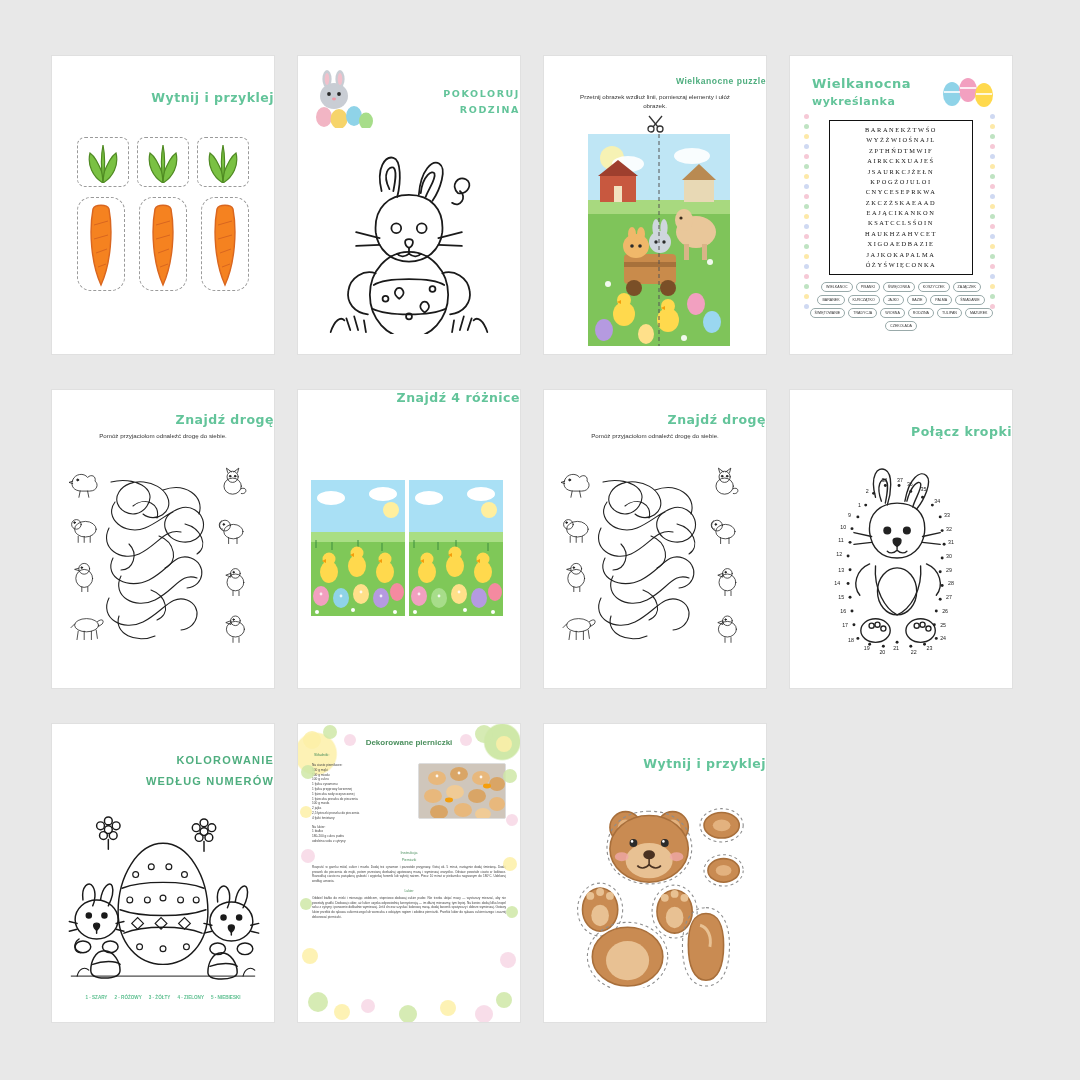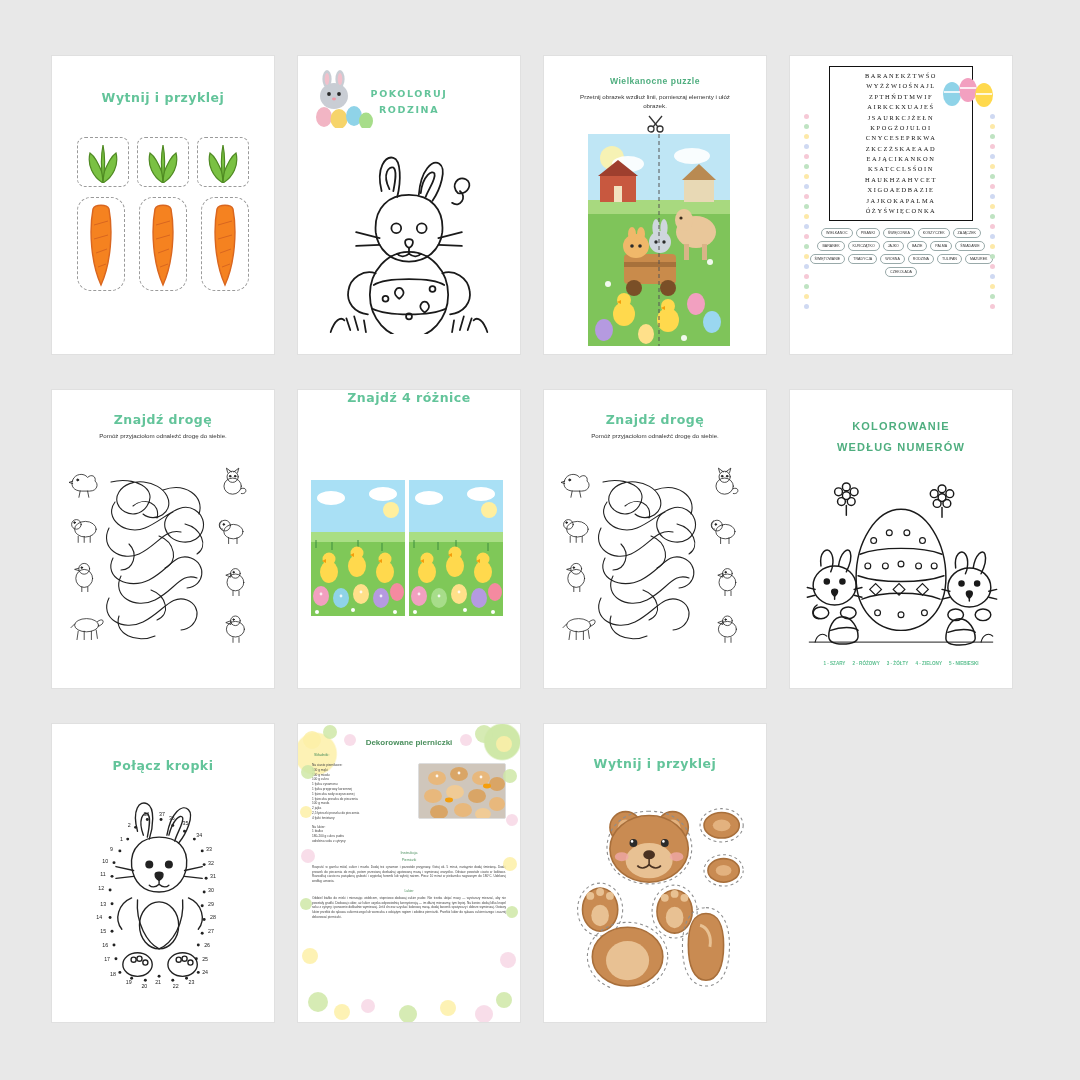--- a/index.html
+++ b/index.html
@@ -22,21 +22,21 @@
   }
   .sheet {
     background: #ffffff;
     width: 222px; height: 298px;
     position: relative;
     overflow: hidden;
     box-shadow: 0 0 0 1px rgba(0,0,0,0.03);
   }
   .title {
     color: #5cbf8f;
-    text-align: center;
+    text-align: right;
     font-weight: bold;
     letter-spacing: .5px;
   }
   .t-script {
     font-family: "DejaVu Sans", sans-serif;
     font-size: 12.5px;
     color: #63c49a;
   }
   .subtitle {
     font-size: 6.2px;
@@ -306,20 +306,24 @@
           <circle cx="20" cy="150" r="3"></circle>
             <circle cx="122" cy="128" r="3"></circle>
             <circle cx="96" cy="204" r="3"></circle>
         </g>
         <line x1="71" y1="0" x2="71" y2="212" stroke="#555" stroke-width="1" stroke-dasharray="4 3"></line>
       </svg>
     </div>
   </div>
 
   <div class="sheet">
+    <div class="title t-script" style="margin-top:18px;font-size:13px;text-align:left;padding-left:22px;line-height:1.5;">
+      <div>Wielkanocna</div>
+      <div style="font-size:11px;">wykreślanka</div>
+    </div>
     <svg width="56" height="34" viewBox="0 0 56 34" style="position:absolute;right:16px;top:18px">
       <ellipse cx="12" cy="20" rx="9" ry="12" fill="#8fd3e8"></ellipse>
       <ellipse cx="28" cy="16" rx="9" ry="12" fill="#f2a0c0"></ellipse>
       <ellipse cx="44" cy="21" rx="9" ry="12" fill="#ffd94d"></ellipse>
       <g stroke="#fff" stroke-width="1.6" fill="none">
         <path d="M4 18 H20"></path>
           <path d="M20 14 H36"></path>
           <path d="M36 20 H52"></path>
       </g>
     </svg>
@@ -644,114 +648,20 @@
           <path d="M56 150 C50 168 74 178 92 170"></path>
           <path d="M100 24 C122 16 142 30 136 48"></path>
           <path d="M122 58 C138 62 146 80 134 88"></path>
           <path d="M96 70 C112 76 116 96 102 102"></path>
           <path d="M66 78 C76 88 70 104 58 104"></path>
           <path d="M88 124 C104 130 108 148 94 154"></path>
           <path d="M70 40 C82 30 98 38 94 52"></path>
         </g>
       </g>
     </svg>
-  </div>
-
-  <div class="sheet">
-    <div class="title" style="margin-top:26px;font-size:11px;color:#4fae7f;letter-spacing:1.2px;line-height:1.9;">
-      <div>KOLOROWANIE</div>
-      <div>WEDŁUG NUMERÓW</div>
-    </div>
-    <svg viewBox="0 0 200 168" width="196" height="164" style="position:absolute;left:13px;top:92px">
-      <g fill="none" stroke="#1a1a1a" stroke-width="1.5" stroke-linecap="round">
-
-        <g transform="translate(30,2)">
-          <circle cx="14" cy="12" r="4"></circle>
-          <circle cx="14" cy="3" r="4"></circle>
-            <circle cx="22" cy="8" r="4"></circle>
-            <circle cx="19" cy="18" r="4"></circle>
-          <circle cx="9" cy="18" r="4"></circle>
-            <circle cx="6" cy="8" r="4"></circle>
-          <path d="M14 22 L14 32"></path>
-        </g>
-        <g transform="translate(128,4)">
-          <circle cx="14" cy="12" r="4"></circle>
-          <circle cx="14" cy="3" r="4"></circle>
-            <circle cx="22" cy="8" r="4"></circle>
-            <circle cx="19" cy="18" r="4"></circle>
-          <circle cx="9" cy="18" r="4"></circle>
-            <circle cx="6" cy="8" r="4"></circle>
-          <path d="M14 22 L14 32"></path>
-        </g>
-
-        <path d="M100 28 C126 28 146 62 146 98 C146 130 126 152 100 152 C74 152 54 130 54 98 C54 62 74 28 100 28Z"></path>
-        <path d="M58 74 C78 66 122 66 142 74"></path>
-        <path d="M56 96 C78 104 122 104 144 96"></path>
-        <path d="M60 120 C80 112 120 112 140 120"></path>
-        <g stroke-width="1.2">
-          <circle cx="72" cy="60" r="3"></circle>
-            <circle cx="88" cy="52" r="3"></circle>
-            <circle cx="106" cy="52" r="3"></circle>
-            <circle cx="122" cy="60" r="3"></circle>
-          <circle cx="66" cy="86" r="3"></circle>
-            <circle cx="84" cy="86" r="3"></circle>
-            <circle cx="100" cy="84" r="3"></circle>
-            <circle cx="118" cy="86" r="3"></circle>
-            <circle cx="134" cy="86" r="3"></circle>
-          <path d="M68 110 L74 104 L80 110 L74 116Z"></path>
-            <path d="M92 110 L98 104 L104 110 L98 116Z"></path>
-            <path d="M116 110 L122 104 L128 110 L122 116Z"></path>
-          <circle cx="76" cy="134" r="3"></circle>
-            <circle cx="100" cy="136" r="3"></circle>
-            <circle cx="124" cy="134" r="3"></circle>
-        </g>
-
-        <g transform="translate(2,60)">
-          <path d="M16 26 C14 12 22 6 26 12 C30 18 28 28 26 32"></path>
-          <path d="M34 26 C36 12 44 6 46 12 C48 18 44 28 42 32"></path>
-          <ellipse cx="30" cy="46" rx="22" ry="20"></ellipse>
-          <circle cx="22" cy="42" r="2.6" fill="#1a1a1a"></circle>
-            <circle cx="38" cy="42" r="2.6" fill="#1a1a1a"></circle>
-          <path d="M27 52 C27 49 33 49 33 52 C33 55 30 57 30 57 C30 57 27 55 27 52Z" fill="#1a1a1a"></path>
-          <path d="M30 57 L30 60"></path>
-          <path d="M10 50 L2 48 M10 56 L2 58 M50 50 L58 48 M50 56 L58 58"></path>
-          <ellipse cx="16" cy="74" rx="8" ry="6"></ellipse>
-            <ellipse cx="44" cy="74" rx="8" ry="6"></ellipse>
-          <path d="M12 66 C6 70 6 80 14 80"></path>
-        </g>
-
-        <g transform="translate(140,62)">
-          <path d="M16 26 C14 12 22 6 26 12 C30 18 28 28 26 32"></path>
-          <path d="M34 26 C36 12 44 6 46 12 C48 18 44 28 42 32"></path>
-          <ellipse cx="30" cy="46" rx="22" ry="20"></ellipse>
-          <circle cx="22" cy="42" r="2.6" fill="#1a1a1a"></circle>
-            <circle cx="38" cy="42" r="2.6" fill="#1a1a1a"></circle>
-          <path d="M27 52 C27 49 33 49 33 52 C33 55 30 57 30 57 C30 57 27 55 27 52Z" fill="#1a1a1a"></path>
-          <path d="M30 57 L30 60"></path>
-          <path d="M10 50 L2 48 M10 56 L2 58 M50 50 L58 48 M50 56 L58 58"></path>
-          <ellipse cx="16" cy="74" rx="8" ry="6"></ellipse>
-            <ellipse cx="44" cy="74" rx="8" ry="6"></ellipse>
-        </g>
-
-        <path d="M40 138 C50 138 56 150 56 158 C56 164 48 166 40 166 C32 166 26 164 26 158 C26 150 30 138 40 138Z"></path>
-        <path d="M160 140 C170 140 176 152 176 160 C176 165 168 167 160 167 C152 167 146 165 146 160 C146 152 150 140 160 140Z"></path>
-        <path d="M28 152 C38 148 52 148 56 152"></path>
-        <path d="M148 154 C158 150 172 150 176 154"></path>
-        <path d="M6 164 L194 164" stroke-width="1"></path>
-        <path d="M12 164 C14 156 20 154 24 158" stroke-width="1.1"></path>
-        <path d="M182 164 C184 156 190 154 194 158" stroke-width="1.1"></path>
-      </g>
-    </svg>
-    <div class="legend" style="position:absolute;left:0;right:0;bottom:22px;">
-      <span>1 - SZARY</span>
-      <span>2 - RÓŻOWY</span>
-      <span>3 - ŻÓŁTY</span>
-      <span>4 - ZIELONY</span>
-      <span>5 - NIEBIESKI</span>
-    </div>
   </div>
 
   <div class="sheet">
     <div class="title t-script" style="margin-top:34px;">Połącz kropki</div>
     <svg viewBox="0 0 200 200" width="196" height="196" style="position:absolute;left:13px;top:72px">
       <g fill="none" stroke="#222" stroke-width="1.4" stroke-linecap="round">
 
         <path d="M74 36 C68 14 76 4 84 8 C92 12 90 32 86 44"></path>
         <path d="M104 40 C108 16 120 8 126 14 C132 20 124 38 116 48"></path>
         <path d="M80 40 C74 24 80 16 84 18 C88 21 86 32 84 42"></path>
@@ -840,20 +750,114 @@
         <text x="38" y="154">16</text>
           <text x="36" y="140">15</text>
           <text x="32" y="126">14</text>
         <text x="36" y="112">13</text>
           <text x="34" y="96">12</text>
           <text x="36" y="82">11</text>
         <text x="38" y="68">10</text>
           <text x="46" y="56">9</text>
       </g>
     </svg>
+  </div>
+
+  <div class="sheet">
+    <div class="title" style="margin-top:26px;font-size:11px;color:#4fae7f;letter-spacing:1.2px;line-height:1.9;">
+      <div>KOLOROWANIE</div>
+      <div>WEDŁUG NUMERÓW</div>
+    </div>
+    <svg viewBox="0 0 200 168" width="196" height="164" style="position:absolute;left:13px;top:92px">
+      <g fill="none" stroke="#1a1a1a" stroke-width="1.5" stroke-linecap="round">
+
+        <g transform="translate(30,2)">
+          <circle cx="14" cy="12" r="4"></circle>
+          <circle cx="14" cy="3" r="4"></circle>
+            <circle cx="22" cy="8" r="4"></circle>
+            <circle cx="19" cy="18" r="4"></circle>
+          <circle cx="9" cy="18" r="4"></circle>
+            <circle cx="6" cy="8" r="4"></circle>
+          <path d="M14 22 L14 32"></path>
+        </g>
+        <g transform="translate(128,4)">
+          <circle cx="14" cy="12" r="4"></circle>
+          <circle cx="14" cy="3" r="4"></circle>
+            <circle cx="22" cy="8" r="4"></circle>
+            <circle cx="19" cy="18" r="4"></circle>
+          <circle cx="9" cy="18" r="4"></circle>
+            <circle cx="6" cy="8" r="4"></circle>
+          <path d="M14 22 L14 32"></path>
+        </g>
+
+        <path d="M100 28 C126 28 146 62 146 98 C146 130 126 152 100 152 C74 152 54 130 54 98 C54 62 74 28 100 28Z"></path>
+        <path d="M58 74 C78 66 122 66 142 74"></path>
+        <path d="M56 96 C78 104 122 104 144 96"></path>
+        <path d="M60 120 C80 112 120 112 140 120"></path>
+        <g stroke-width="1.2">
+          <circle cx="72" cy="60" r="3"></circle>
+            <circle cx="88" cy="52" r="3"></circle>
+            <circle cx="106" cy="52" r="3"></circle>
+            <circle cx="122" cy="60" r="3"></circle>
+          <circle cx="66" cy="86" r="3"></circle>
+            <circle cx="84" cy="86" r="3"></circle>
+            <circle cx="100" cy="84" r="3"></circle>
+            <circle cx="118" cy="86" r="3"></circle>
+            <circle cx="134" cy="86" r="3"></circle>
+          <path d="M68 110 L74 104 L80 110 L74 116Z"></path>
+            <path d="M92 110 L98 104 L104 110 L98 116Z"></path>
+            <path d="M116 110 L122 104 L128 110 L122 116Z"></path>
+          <circle cx="76" cy="134" r="3"></circle>
+            <circle cx="100" cy="136" r="3"></circle>
+            <circle cx="124" cy="134" r="3"></circle>
+        </g>
+
+        <g transform="translate(2,60)">
+          <path d="M16 26 C14 12 22 6 26 12 C30 18 28 28 26 32"></path>
+          <path d="M34 26 C36 12 44 6 46 12 C48 18 44 28 42 32"></path>
+          <ellipse cx="30" cy="46" rx="22" ry="20"></ellipse>
+          <circle cx="22" cy="42" r="2.6" fill="#1a1a1a"></circle>
+            <circle cx="38" cy="42" r="2.6" fill="#1a1a1a"></circle>
+          <path d="M27 52 C27 49 33 49 33 52 C33 55 30 57 30 57 C30 57 27 55 27 52Z" fill="#1a1a1a"></path>
+          <path d="M30 57 L30 60"></path>
+          <path d="M10 50 L2 48 M10 56 L2 58 M50 50 L58 48 M50 56 L58 58"></path>
+          <ellipse cx="16" cy="74" rx="8" ry="6"></ellipse>
+            <ellipse cx="44" cy="74" rx="8" ry="6"></ellipse>
+          <path d="M12 66 C6 70 6 80 14 80"></path>
+        </g>
+
+        <g transform="translate(140,62)">
+          <path d="M16 26 C14 12 22 6 26 12 C30 18 28 28 26 32"></path>
+          <path d="M34 26 C36 12 44 6 46 12 C48 18 44 28 42 32"></path>
+          <ellipse cx="30" cy="46" rx="22" ry="20"></ellipse>
+          <circle cx="22" cy="42" r="2.6" fill="#1a1a1a"></circle>
+            <circle cx="38" cy="42" r="2.6" fill="#1a1a1a"></circle>
+          <path d="M27 52 C27 49 33 49 33 52 C33 55 30 57 30 57 C30 57 27 55 27 52Z" fill="#1a1a1a"></path>
+          <path d="M30 57 L30 60"></path>
+          <path d="M10 50 L2 48 M10 56 L2 58 M50 50 L58 48 M50 56 L58 58"></path>
+          <ellipse cx="16" cy="74" rx="8" ry="6"></ellipse>
+            <ellipse cx="44" cy="74" rx="8" ry="6"></ellipse>
+        </g>
+
+        <path d="M40 138 C50 138 56 150 56 158 C56 164 48 166 40 166 C32 166 26 164 26 158 C26 150 30 138 40 138Z"></path>
+        <path d="M160 140 C170 140 176 152 176 160 C176 165 168 167 160 167 C152 167 146 165 146 160 C146 152 150 140 160 140Z"></path>
+        <path d="M28 152 C38 148 52 148 56 152"></path>
+        <path d="M148 154 C158 150 172 150 176 154"></path>
+        <path d="M6 164 L194 164" stroke-width="1"></path>
+        <path d="M12 164 C14 156 20 154 24 158" stroke-width="1.1"></path>
+        <path d="M182 164 C184 156 190 154 194 158" stroke-width="1.1"></path>
+      </g>
+    </svg>
+    <div class="legend" style="position:absolute;left:0;right:0;bottom:22px;">
+      <span>1 - SZARY</span>
+      <span>2 - RÓŻOWY</span>
+      <span>3 - ŻÓŁTY</span>
+      <span>4 - ZIELONY</span>
+      <span>5 - NIEBIESKI</span>
+    </div>
   </div>
 
   <div class="sheet">
     <div class="recipe">
       <svg width="222" height="298" viewBox="0 0 222 298" style="position:absolute;inset:0">
         <g opacity=".85">
           <circle cx="14" cy="16" r="9" fill="#fdf0a8"></circle>
             <circle cx="32" cy="8" r="7" fill="#cfe8a8"></circle>
           <circle cx="52" cy="16" r="6" fill="#f7d8e6"></circle>
             <circle cx="186" cy="10" r="9" fill="#cfe8a8"></circle>

